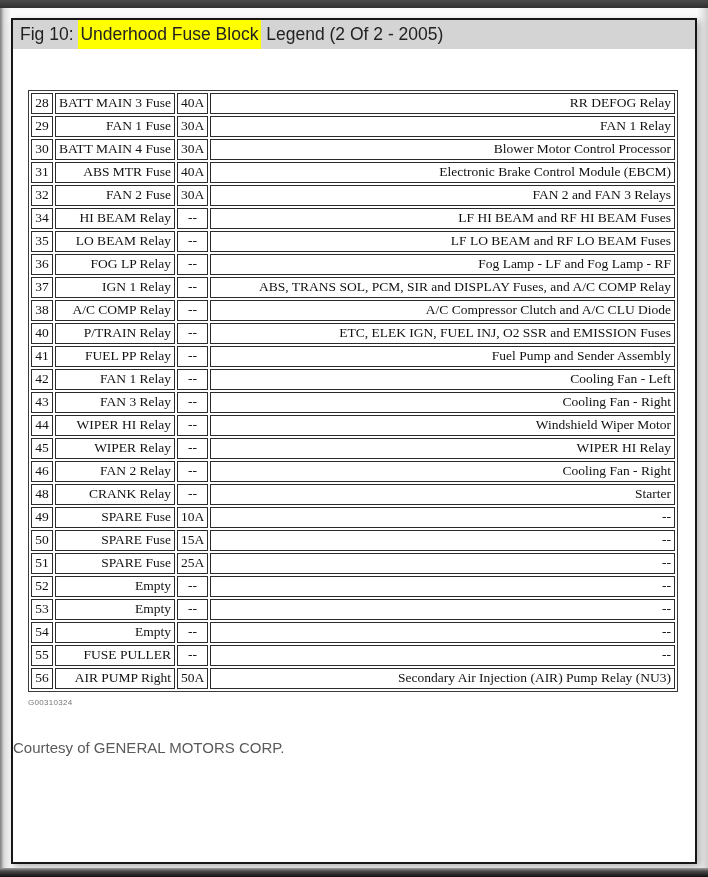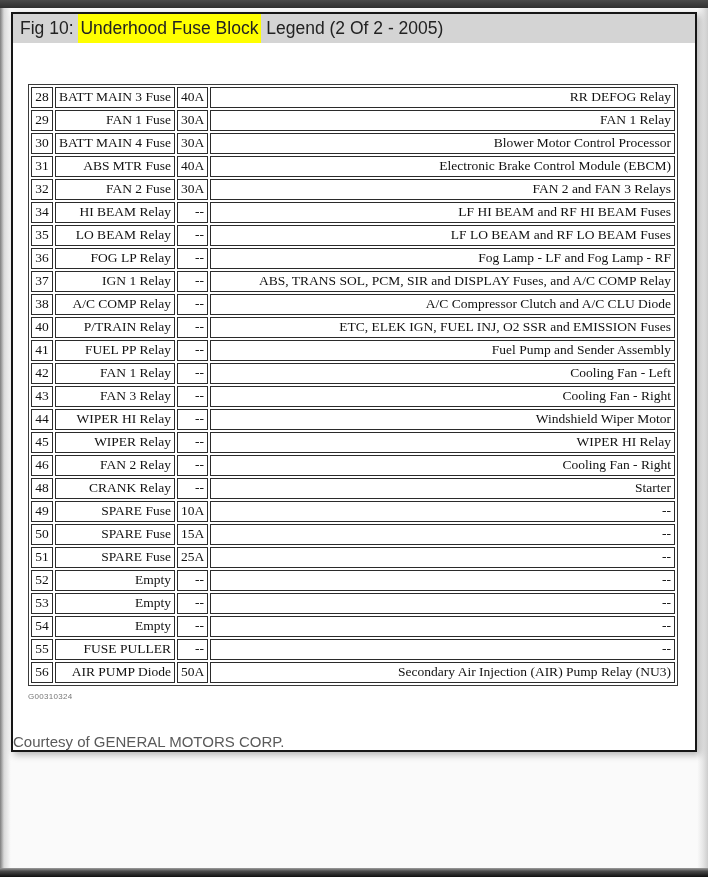--- a/index.html
+++ b/index.html
@@ -18,21 +18,21 @@
   }
   .edge-left{
     position:absolute;left:0;top:8px;bottom:9px;width:11px;
     background:linear-gradient(to right,#7d7d7d 0px,#d9d9d9 4px,#fbfbfb 100%);
   }
   .edge-right{
     position:absolute;right:0;top:8px;bottom:9px;width:11px;
     background:linear-gradient(to left,#cdcdcd 0px,#e6e6e6 5px,#fbfbfb 100%);
   }
   .page{
-    position:absolute;left:11px;top:12px;width:686px;height:740px;
+    position:absolute;left:11px;top:18px;width:686px;height:846px;
     box-sizing:border-box;background:#ffffff;border:2px solid #161616;
     box-shadow:3px 3px 7px rgba(0,0,0,0.28);
   }
   .titlebar{
     height:29px;background:#d4d4d4;
     font-size:17.5px;line-height:29px;color:#222;
     padding-left:7px;white-space:nowrap;overflow:hidden;
   }
   .titlebar .hl{
     background:#ffff00;
@@ -46,21 +46,21 @@
   }
   table.fuse-table td{
     border:1px solid #2b2b2b;
     font-family:"Liberation Serif",serif;
     font-size:13.5px;line-height:1.25;
     color:#111;
     height:19px;vertical-align:middle;
     padding:0 3px;overflow:hidden;
   }
   td.num{text-align:center;padding:0 1px;margin-left:48px;}
-  td.amp{text-align:right;}
+  td.amp{text-align:center;}
   td.name,td.desc{text-align:right;}
   .gcode{
     margin:6px 0 0 15px;
     font-size:8px;color:#777;letter-spacing:0.3px;
   }
   .courtesy{
     margin-top:32px;
     font-size:15px;color:#5a5a5a;
   }
 </style>
@@ -228,21 +228,21 @@
             <td class="desc">--</td>
           </tr>
           <tr>
             <td class="num">55</td>
             <td class="name">FUSE PULLER</td>
             <td class="amp">--</td>
             <td class="desc">--</td>
           </tr>
           <tr>
             <td class="num">56</td>
-            <td class="name">AIR PUMP Diode</td>
+            <td class="name">AIR PUMP Right</td>
             <td class="amp">50A</td>
             <td class="desc">Secondary Air Injection (AIR) Pump Relay (NU3)</td>
           </tr>
         </tbody>
     </table>
 
     <div class="gcode">G00310324</div>
     <div class="courtesy">Courtesy of GENERAL MOTORS CORP.</div>
   </div>
 

